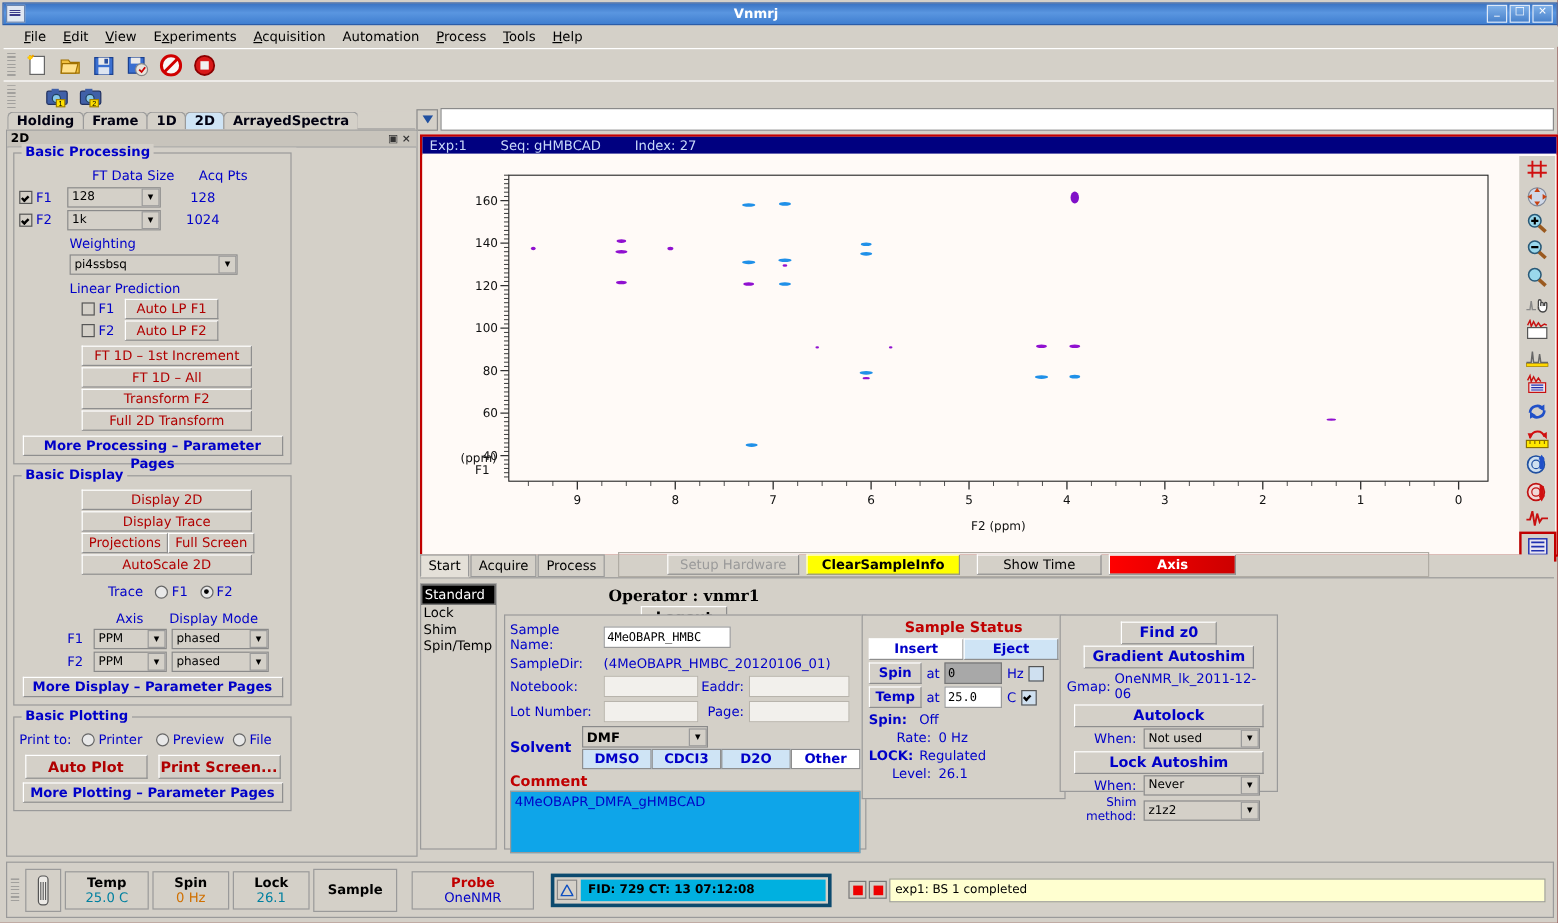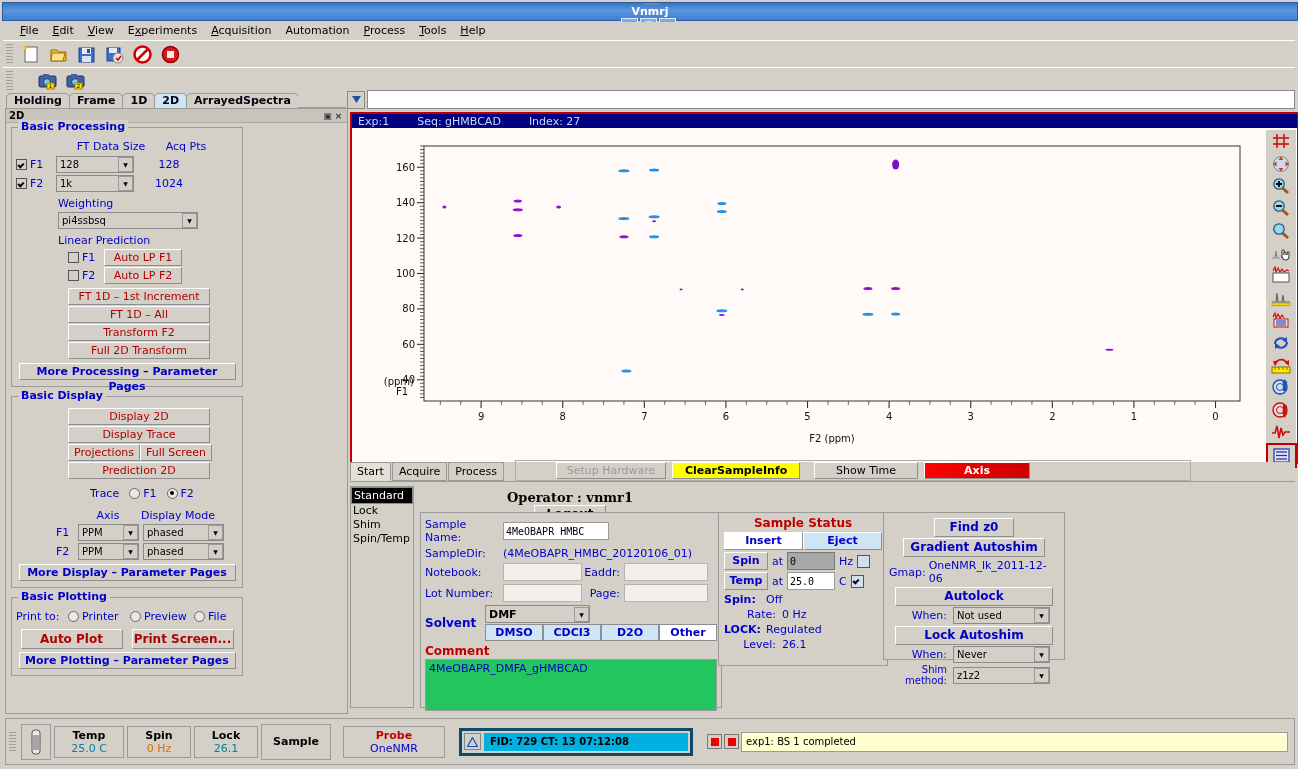--- a/index.html
+++ b/index.html
@@ -2,21 +2,21 @@
 <html><head>
 <meta charset="utf-8">
 <style>
   html,body{margin:0;padding:0;background:#6b1212;}
   body{width:1298px;height:769px;font-family:"DejaVu Sans","Liberation Sans",sans-serif;font-size:11px;overflow:hidden;}
   .app{position:absolute;inset:0;background:#d4d0c8;}
 
   
   .titlebar{position:absolute;left:2px;top:2px;width:1294px;height:17px;
     background:linear-gradient(to bottom,#3a74c4,#5a96e0 45%,#3f7ed0);
-    border:1px solid #2a5ca8;display:flex;align-items:center;flex-direction:column;}
+    border:1px solid #2a5ca8;display:flex;align-items:center;}
   .titlebar .tb-title{flex:1;text-align:center;color:#fff;font-weight:bold;font-size:11px;}
   .tb-icon{width:14px;height:13px;margin-left:2px;background:#dfe7f2;border:1px solid #6a86b0;
     position:relative;overflow:hidden;}
   .tb-icon::after{content:"";position:absolute;left:2px;top:3px;width:9px;height:6px;
     background:repeating-linear-gradient(to bottom,#3a3a8a 0 1px,transparent 1px 2px);}
   .tb-btns{display:flex;gap:2px;margin-right:3px;}
   .tb-btn{width:15px;height:13px;background:linear-gradient(to bottom,#7fb0e8,#4a83cc);
     border:1px solid #dfe9f7;color:#fff;font-size:9px;line-height:11px;text-align:center;cursor:pointer;}
 
   
@@ -349,21 +349,21 @@
       </div>
 
       <div class="group" style="margin-top:9px;">
         <div class="group-title">Basic Display</div>
         <div class="btn btn-red" style="width:140px;margin:1px 0 1px 52px;">Display 2D</div>
         <div class="btn btn-red" style="width:140px;margin:1px 2px 1px 52px;">Display Trace</div>
         <div class="row" style="margin-left:52px;">
           <div class="btn btn-red" style="width:70px">Projections</div>
           <div class="btn btn-red" style="width:70px">Full Screen</div>
         </div>
-        <div class="btn btn-red" style="width:140px;margin:1px 0 1px 52px;">Prediction 2D</div>
+        <div class="btn btn-red" style="width:140px;margin:1px 0 1px 52px;">AutoScale 2D</div>
 
         <div class="row" style="margin:8px 0 0 74px;">
           <span class="lbl" style="margin-right:10px">Trace</span>
           <span class="radio"></span>
           <span class="lbl" style="margin-right:10px">F1</span>
           <span class="radio on"></span>
           <span class="lbl">F2</span>
         </div>
 
         <div class="row" style="margin:9px 0 0 40px;">
@@ -777,21 +777,21 @@
           </div>
           <div class="row" style="margin-top:1px;">
             <div class="solv-btn">DMSO</div>
             <div class="solv-btn">CDCI3</div>
             <div class="solv-btn">D2O</div>
             <div class="solv-btn act">Other</div>
           </div>
         </div>
       </div>
       <div style="color:#c00000;font-weight:bold;font-size:12px;margin-top:3px;">Comment</div>
-      <div style="height:46px;background:#22c55e;border:1px solid #9a9a9a;margin-top:1px;padding:2px 3px;color:#0000c8;font-size:11px;">4MeOBAPR_DMFA_gHMBCAD</div>
+      <div style="height:46px;background:#0ea5e9;border:1px solid #9a9a9a;margin-top:1px;padding:2px 3px;color:#0000c8;font-size:11px;">4MeOBAPR_DMFA_gHMBCAD</div>
     </div>
 
     <div style="position:absolute;left:368px;top:50px;width:158px;height:146px;border:1px solid #9a9a9a;background:#d4d0c8;padding:3px 5px;">
       <div style="text-align:center;color:#c00000;font-weight:bold;font-size:12px;">Sample Status</div>
       <div class="row" style="margin-top:2px;">
         <div class="btn btn-blue" style="flex:1;background:#fff;height:16px;line-height:16px;">Insert</div>
         <div class="btn btn-blue" style="flex:1;background:#cfe4f5;height:16px;line-height:16px;">Eject</div>
       </div>
       <div class="row" style="margin-top:2px;">
         <div class="btn btn-blue" style="width:42px;height:16px;line-height:16px;">Spin</div>

